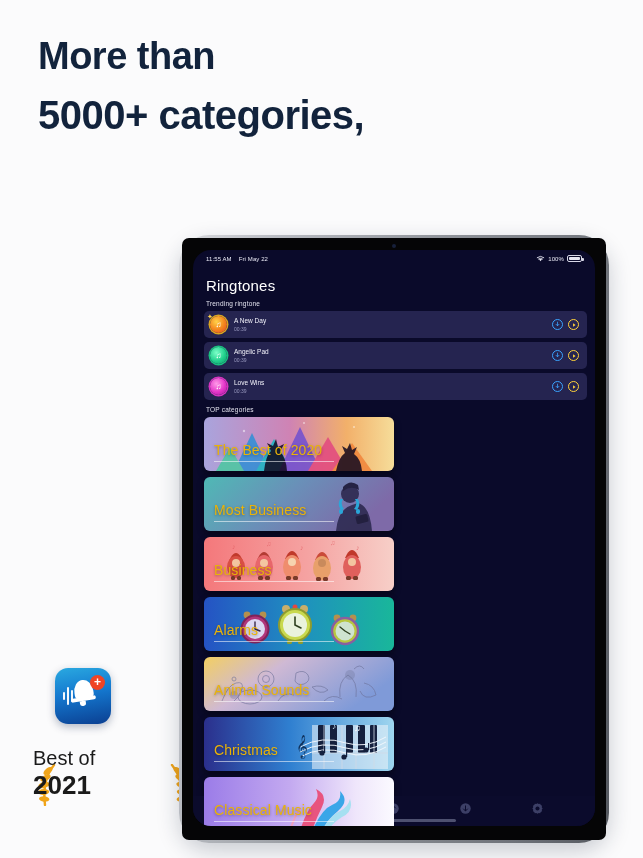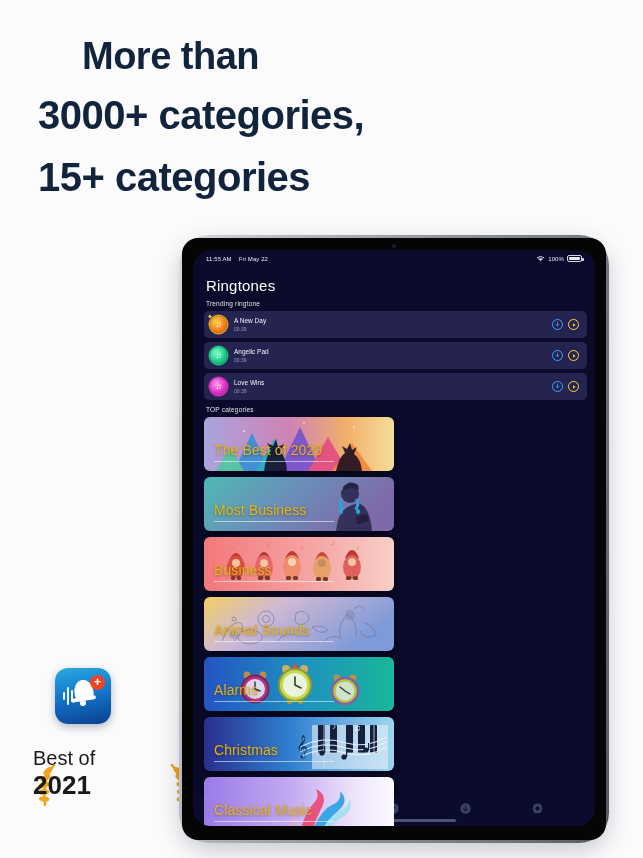--- a/index.html
+++ b/index.html
@@ -19,21 +19,21 @@
   
   .headline {
     position: absolute;
     left: 38px; top: 28px;
     width: 560px;
     color: #12233c;
     font-weight: 700;
     letter-spacing: -0.5px;
   }
   .hl-line { display: block; white-space: nowrap; }
-  .hl-1 { font-size: 38px; line-height: 56px; margin-left: 44px; }
+  .hl-1 { font-size: 38px; line-height: 56px; }
   .hl-2 { font-size: 40px; line-height: 62px; }
   .hl-3 { font-size: 40px; line-height: 62px; }
   .hl-strong { font-weight: 700; }
 
   
   .award {
     position: absolute;
     left: 33px; top: 668px;
     width: 160px; height: 150px;
   }
@@ -119,21 +119,21 @@
     width: 430px; height: 608px;
     border-radius: 30px;
     background: linear-gradient(100deg,#d9dade 0%, #b9bcc2 18%, #8f9399 50%, #6f737a 82%, #54585f 100%);
     padding: 3px;
     box-sizing: border-box;
     box-shadow: 0 8px 22px rgba(25,35,60,0.22);
   }
   .tablet-inner {
     position: relative;
     width: 100%; height: 100%;
-    border-radius: 16px;
+    border-radius: 7px;
     background: #050506;
     padding: 12px 11px 14px 11px;
     box-sizing: border-box;
   }
   .camera {
     position: absolute;
     left: 50%; top: 6px;
     margin-left: -2px;
     width: 4px; height: 4px;
     border-radius: 50%;
@@ -330,22 +330,21 @@
     background: #4e5170;
   }
 </style>
 </head>
 <body>
 
 <div id="page">
 
   <div class="headline">
     <span class="hl-line hl-1">More than</span>
-    <span class="hl-line hl-2"><span class="hl-strong">3000+</span><span> categories,</span></span>
-    <span class="hl-line hl-3"><span class="hl-strong">15+</span><span> categories</span></span>
+    <span class="hl-line hl-2"><span class="hl-strong">5000+</span><span> categories,</span></span>
   </div>
 
   <div class="award">
     <div class="app-icon">
       <div class="wave" style="left:8px;  top:24px; width:2px; height:8px;"></div>
       <div class="wave" style="left:12px; top:19px; width:2px; height:18px;"></div>
       <div class="wave" style="left:16px; top:22px; width:2px; height:12px;"></div>
       <div class="bell">
         <div class="bell-body"></div>
         <div class="bell-lip"></div>
@@ -594,20 +593,61 @@
               </svg>
             </div>
             <span class="tile-rule"></span>
             <span class="tile-label">Business</span>
           </div>
 
           <div class="tile">
             <div class="tile-art">
               <svg viewBox="0 0 190 54" preserveAspectRatio="none">
                 <defs>
+                  <linearGradient id="galarm" x1="0" y1="0" x2="1" y2="0">
+                    <stop offset="0" stop-color="#2553c4"></stop>
+                      <stop offset="0.5" stop-color="#1f8fc0"></stop>
+                    <stop offset="1" stop-color="#19b79a"></stop>
+                  </linearGradient>
+                </defs>
+                <rect width="190" height="54" fill="url(#galarm)"></rect>
+                <g transform="translate(70,8)">
+                  <circle cx="12" cy="4" r="4" fill="#c9ae6a"></circle>
+                    <circle cx="30" cy="4" r="4" fill="#c9ae6a"></circle>
+                  <circle cx="21" cy="2" r="2.5" fill="#e4473f"></circle>
+                  <circle cx="21" cy="20" r="16" fill="#c9d94e" stroke="#8f9c2e" stroke-width="2"></circle>
+                  <circle cx="21" cy="20" r="12" fill="#eaf3dd"></circle>
+                  <path d="M21 20 L21 12 M21 20 L27 23" stroke="#2f4020" stroke-width="1.6" stroke-linecap="round"></path>
+                  <rect x="13" y="35" width="5" height="4" rx="1.5" fill="#8f9c2e"></rect>
+                    <rect x="24" y="35" width="5" height="4" rx="1.5" fill="#8f9c2e"></rect>
+                </g>
+                <g transform="translate(34,14)">
+                  <circle cx="9" cy="4" r="3.4" fill="#b5904d"></circle>
+                    <circle cx="25" cy="4" r="3.4" fill="#b5904d"></circle>
+                  <circle cx="17" cy="18" r="13.5" fill="#b0357a" stroke="#7e2359" stroke-width="2"></circle>
+                  <circle cx="17" cy="18" r="10" fill="#ddd9f2"></circle>
+                  <path d="M17 18 L17 11 M17 18 L22 20" stroke="#3a2a4a" stroke-width="1.4" stroke-linecap="round"></path>
+                </g>
+                <g transform="translate(124,16)">
+                  <circle cx="9" cy="5" r="3.4" fill="#b5904d"></circle>
+                    <circle cx="25" cy="5" r="3.4" fill="#b5904d"></circle>
+                  <circle cx="17" cy="18" r="13" fill="#b7c63f" stroke="#8a5f9f" stroke-width="2.4"></circle>
+                  <circle cx="17" cy="18" r="9.5" fill="#cfe3cf"></circle>
+                  <path d="M17 18 L12 14 M17 18 L22 21" stroke="#2f4020" stroke-width="1.4" stroke-linecap="round"></path>
+                </g>
+              </svg>
+            </div>
+            <span class="tile-rule"></span>
+            <span class="tile-label">Alarms</span>
+          </div>
+
+          <div class="tile">
+            <div class="tile-art">
+              <svg viewBox="0 0 190 54" preserveAspectRatio="none">
+                <defs>
                   <linearGradient id="ganim" x1="0" y1="0" x2="1" y2="0.4">
                     <stop offset="0" stop-color="#f3cf62"></stop>
                       <stop offset="0.4" stop-color="#cfb9d4"></stop>
                     <stop offset="1" stop-color="#7f9ad8"></stop>
                   </linearGradient>
                 </defs>
                 <rect width="190" height="54" fill="url(#ganim)"></rect>
                 <g stroke="#6b6f96" stroke-width="0.9" fill="none" opacity="0.65">
                   <path d="M18 44 q6-16 14-18 q8-2 6 6 q-2 8-8 12"></path>
                   <circle cx="30" cy="22" r="2"></circle>
@@ -623,61 +663,20 @@
                   <path d="M74 44 q6-10 16-6"></path>
                 </g>
                 <g fill="#6b6f96" opacity="0.3">
                   <circle cx="146" cy="18" r="5"></circle>
                   <circle cx="30" cy="38" r="4"></circle>
                 </g>
               </svg>
             </div>
             <span class="tile-rule"></span>
             <span class="tile-label">Animal Sounds</span>
-          </div>
-
-          <div class="tile">
-            <div class="tile-art">
-              <svg viewBox="0 0 190 54" preserveAspectRatio="none">
-                <defs>
-                  <linearGradient id="galarm" x1="0" y1="0" x2="1" y2="0">
-                    <stop offset="0" stop-color="#2553c4"></stop>
-                      <stop offset="0.5" stop-color="#1f8fc0"></stop>
-                    <stop offset="1" stop-color="#19b79a"></stop>
-                  </linearGradient>
-                </defs>
-                <rect width="190" height="54" fill="url(#galarm)"></rect>
-                <g transform="translate(70,8)">
-                  <circle cx="12" cy="4" r="4" fill="#c9ae6a"></circle>
-                    <circle cx="30" cy="4" r="4" fill="#c9ae6a"></circle>
-                  <circle cx="21" cy="2" r="2.5" fill="#e4473f"></circle>
-                  <circle cx="21" cy="20" r="16" fill="#c9d94e" stroke="#8f9c2e" stroke-width="2"></circle>
-                  <circle cx="21" cy="20" r="12" fill="#eaf3dd"></circle>
-                  <path d="M21 20 L21 12 M21 20 L27 23" stroke="#2f4020" stroke-width="1.6" stroke-linecap="round"></path>
-                  <rect x="13" y="35" width="5" height="4" rx="1.5" fill="#8f9c2e"></rect>
-                    <rect x="24" y="35" width="5" height="4" rx="1.5" fill="#8f9c2e"></rect>
-                </g>
-                <g transform="translate(34,14)">
-                  <circle cx="9" cy="4" r="3.4" fill="#b5904d"></circle>
-                    <circle cx="25" cy="4" r="3.4" fill="#b5904d"></circle>
-                  <circle cx="17" cy="18" r="13.5" fill="#b0357a" stroke="#7e2359" stroke-width="2"></circle>
-                  <circle cx="17" cy="18" r="10" fill="#ddd9f2"></circle>
-                  <path d="M17 18 L17 11 M17 18 L22 20" stroke="#3a2a4a" stroke-width="1.4" stroke-linecap="round"></path>
-                </g>
-                <g transform="translate(124,16)">
-                  <circle cx="9" cy="5" r="3.4" fill="#b5904d"></circle>
-                    <circle cx="25" cy="5" r="3.4" fill="#b5904d"></circle>
-                  <circle cx="17" cy="18" r="13" fill="#b7c63f" stroke="#8a5f9f" stroke-width="2.4"></circle>
-                  <circle cx="17" cy="18" r="9.5" fill="#cfe3cf"></circle>
-                  <path d="M17 18 L12 14 M17 18 L22 21" stroke="#2f4020" stroke-width="1.4" stroke-linecap="round"></path>
-                </g>
-              </svg>
-            </div>
-            <span class="tile-rule"></span>
-            <span class="tile-label">Alarms</span>
           </div>
 
           <div class="tile">
             <div class="tile-art">
               <svg viewBox="0 0 190 54" preserveAspectRatio="none">
                 <defs>
                   <linearGradient id="gbiz" x1="0" y1="0" x2="1" y2="0">
                     <stop offset="0" stop-color="#2b2f8c"></stop>
                       <stop offset="0.45" stop-color="#2f7fd0"></stop>
                     <stop offset="1" stop-color="#9fd6ef"></stop>

